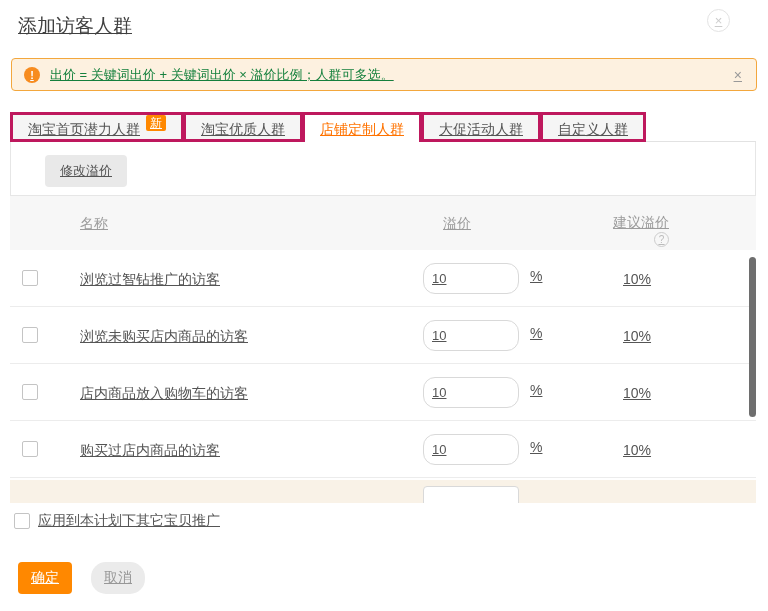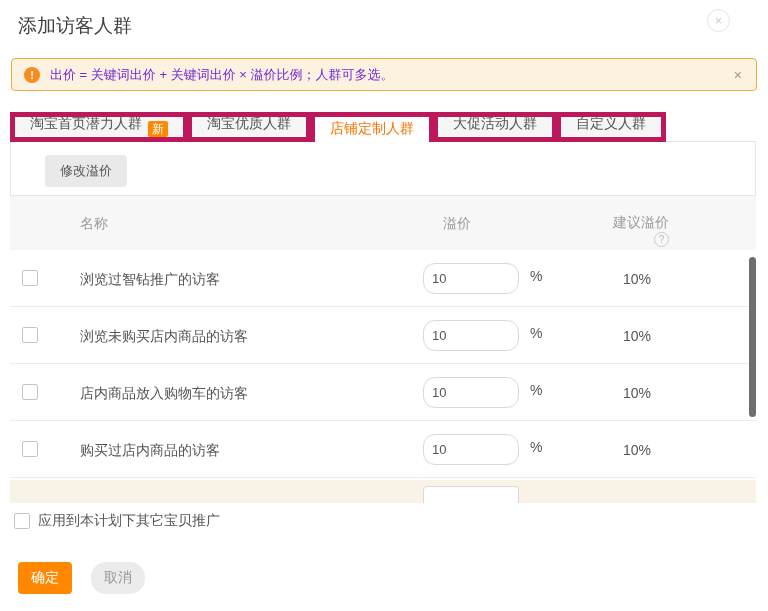--- a/index.html
+++ b/index.html
@@ -1,40 +1,40 @@
 <!DOCTYPE html>
 <html><head>
 <meta charset="utf-8">
 <style>
-  * { margin:0; padding:0; box-sizing:border-box; }
+  * { margin:0; padding:0; box-sizing:border-box;text-decoration:underline; }
   html,body { width:768px; height:611px; background:#fff; overflow:hidden; }
   body { font-family:"Liberation Sans","DejaVu Sans",sans-serif; position:relative; color:#555; }
 
   
   .dlg-title { position:absolute; top:13px; left:18px; font-size:19px; color:#404040; }
   .dlg-close { position:absolute; top:9px; right:38px; width:23px; height:23px;
     border:1px solid #e3e3e3; border-radius:50%; color:#ccc; font-size:13px;
     line-height:21px; text-align:center; cursor:pointer; background:#fff; }
 
   
   .alert { position:absolute; top:58px; left:11px; right:11px; height:33px;
     background:#fdf1e0; border:1px solid #f3a73d; border-radius:4px;
     display:flex; align-items:center; padding:0 12px; }
   .alert-icon { width:16px; height:16px; border-radius:50%; background:#f78c1f;
     color:#fff; font-size:11px; font-weight:bold; line-height:16px; text-align:center;
     flex:0 0 16px; }
-  .alert-text { margin-left:10px; font-size:13px; color:#6d28d9; }
+  .alert-text { margin-left:10px; font-size:13px; color:#15803d; }
   .alert-close { margin-left:auto; color:#999; font-size:14px; cursor:pointer; padding:0 2px; }
 
   
   .tabs { position:absolute; top:112px; left:10px; right:12px; display:flex;
     border-bottom:1px solid #e2e2e2; height:30px; }
   .tab { height:30px; line-height:28px; padding:0 15px; font-size:14px; color:#555;
-    background:#f5f5f5; border:5px solid #be185d; margin-left:-1px; cursor:pointer;
-    white-space:nowrap; display:flex; align-items:flex-end; }
+    background:#f5f5f5; border:3px solid #be185d; margin-left:-1px; cursor:pointer;
+    white-space:nowrap; display:flex; align-items:flex-start; }
   .tab:first-child { margin-left:0; }
   .tab.active { background:#fff; color:#ff7300; border-bottom:1px solid #fff; height:31px; }
   .badge-new { display:inline-block; background:#ff8800; color:#fff; font-size:12px;
     line-height:16px; padding:0 4px; border-radius:2px; margin-left:6px; }
 
   
   .panel { position:absolute; top:142px; left:10px; right:12px; height:54px;
     border:1px solid #e6e6e6; border-top:none; background:#fff; }
   .btn-modify { position:absolute; top:13px; left:34px; background:#e9e9e9; border:none;
     border-radius:4px; font-size:13px; color:#555; padding:7px 15px; cursor:pointer;

